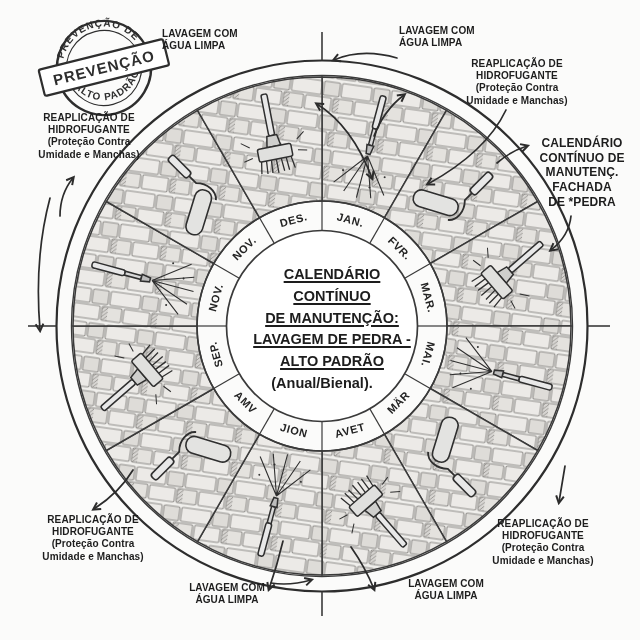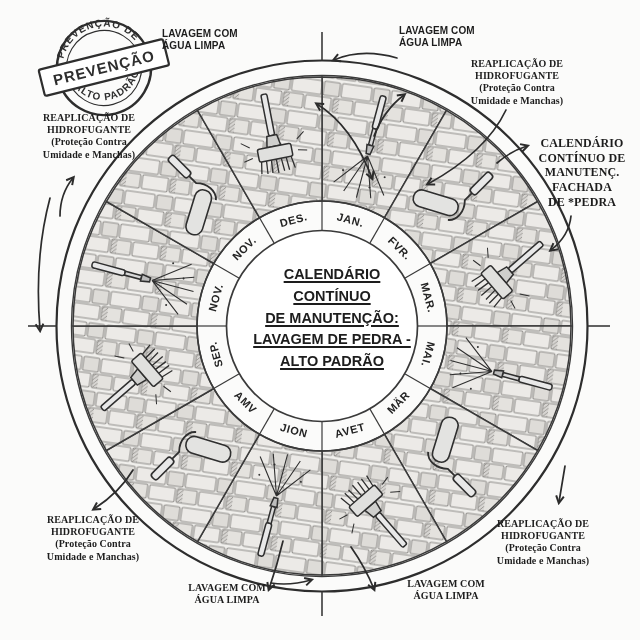--- a/index.html
+++ b/index.html
@@ -1,20 +1,20 @@
 <!DOCTYPE html>
 <html><head>
 <meta charset="utf-8">
 <style>
   html,body{margin:0;padding:0;}
   body{width:640px;height:640px;position:relative;background:#fbfbfa;overflow:hidden;
        font-family:"Liberation Sans", sans-serif;color:#1d1d1d;}
   .lbl{position:absolute;font-weight:bold;font-size:10px;line-height:1.22;
        white-space:pre-line;letter-spacing:.1px;}
-  .ctr{text-align:center;font-family:Liberation Serif, serif;}
+  .ctr{text-align:center;}
   .small{font-size:12px;}
   #center-title{position:absolute;left:230px;top:264px;width:184px;text-align:center;
        font-weight:bold;font-size:14.5px;line-height:1.5;}
   #center-title .u{text-decoration:underline;text-decoration-thickness:1.5px;text-underline-offset:2px;margin-left:20px;}
   svg text{font-family:"Liberation Sans", sans-serif;}
   .month{font-size:11px;font-weight:bold;fill:#232323;letter-spacing:.6px;}
   .arr{fill:none;stroke:#2c2c2c;stroke-width:1.7;stroke-linecap:round;}
   .axis{stroke:#3a3a3a;stroke-width:1.6;}
   #wheel{position:absolute;left:0;top:0;}
   .stamp-arc{font-size:10px;font-weight:bold;fill:#2e2e2e;letter-spacing:1px;}
@@ -172,20 +172,21 @@
     <rect x="16" y="48" width="128" height="27" rx="2" fill="#ffffff" stroke="#2e2e2e" stroke-width="2.2"></rect>
     <text x="80" y="67" text-anchor="middle" class="stamp-mid">PREVENÇÃO</text>
   </g>
 </svg>
 
 <div id="center-title">
   <div class="u">CALENDÁRIO CONTÍNUO</div>
   <div class="u">DE MANUTENÇÃO:</div>
   <div class="u">LAVAGEM DE PEDRA -</div>
   <div class="u">ALTO PADRÃO</div>
+  <div>(Anual/Bienal).</div>
 </div>
 
 <div class="lbl" style="left:162px;top:28px;width:140px;">LAVAGEM COM
 ÁGUA LIMPA</div>
 <div class="lbl" style="left:399px;top:25px;width:140px;">LAVAGEM COM
 ÁGUA LIMPA</div>
 <div class="lbl ctr" style="left:426px;top:58px;width:182px;">REAPLICAÇÃO DE
 HIDROFUGANTE
 (Proteção Contra
 Umidade e Manchas)</div>

